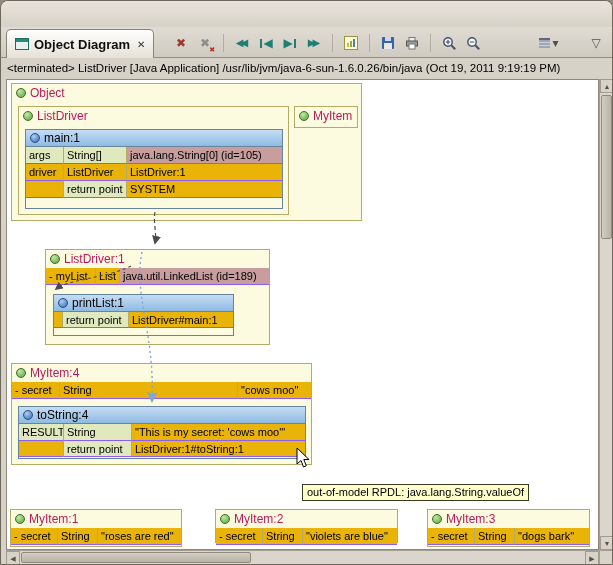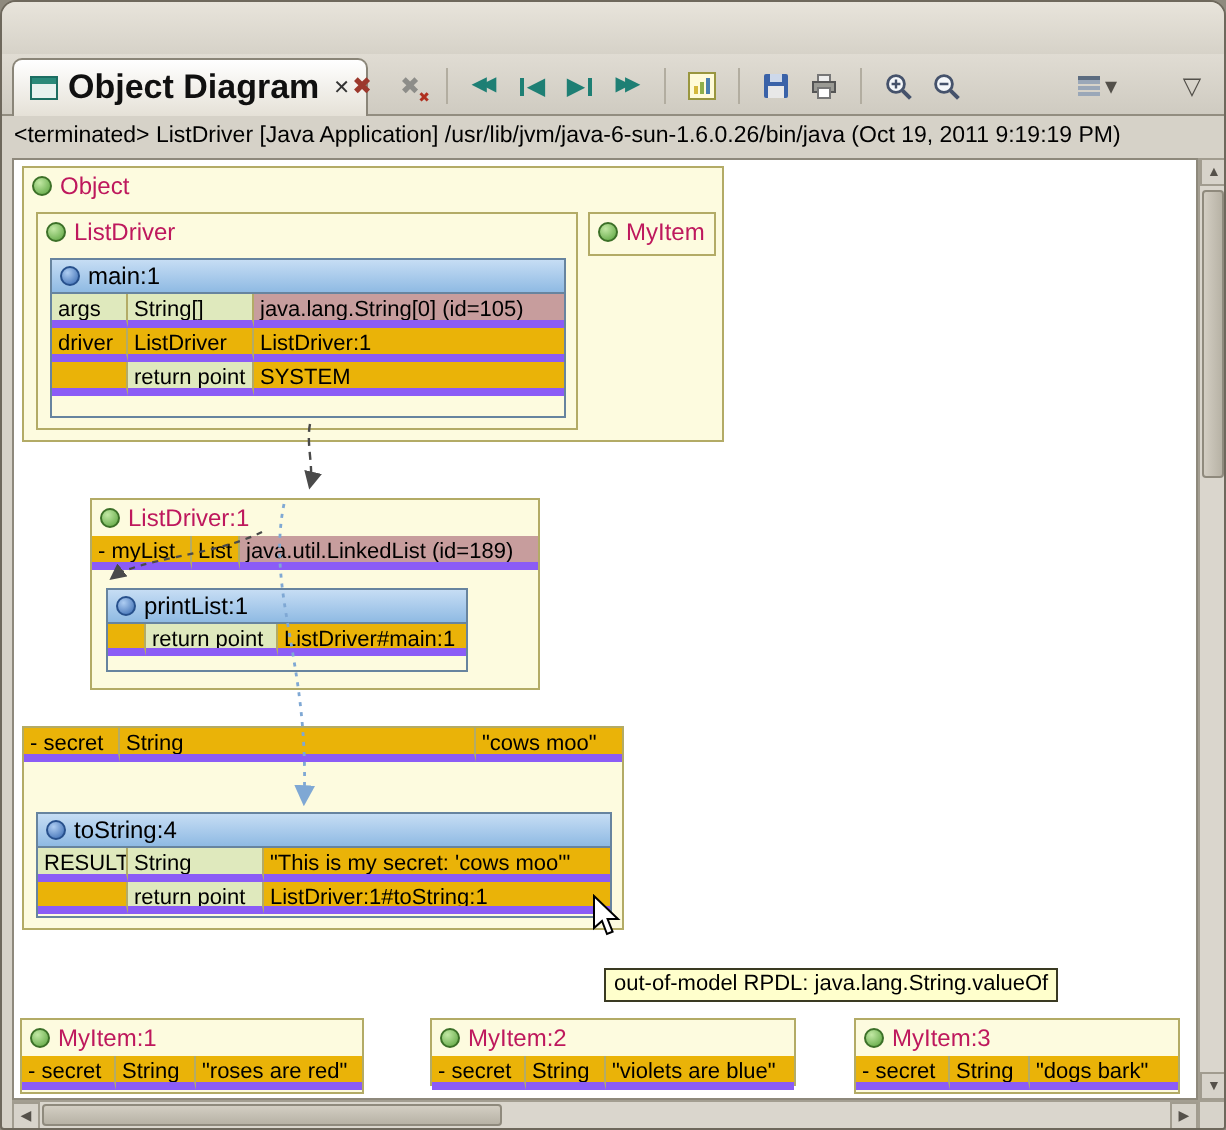--- a/index.html
+++ b/index.html
@@ -12,21 +12,21 @@
   
   .chrome-top{position:absolute;left:0;top:0;width:100%;height:26px;
               background:linear-gradient(#e8e4db,#d6d2c8)}
   .tabbar{position:absolute;left:0;top:26px;width:100%;height:31px;
           background:linear-gradient(#e0dcd3,#cfcbc1);border-bottom:1px solid #928d80}
   .tab{position:absolute;left:5px;bottom:-1px;height:29px;display:flex;align-items:center;gap:5px;
        padding:0 8px;background:linear-gradient(#ffffff,#e5e1d7);
        border:1px solid #8a8578;border-bottom:none;border-radius:5px 5px 0 0}
   .tab-icon{width:14px;height:12px;background:#e7f2ef;border:1px solid #1c6e62;position:relative;flex:none}
   .tab-icon::before{content:"";position:absolute;left:0;top:0;width:100%;height:3px;background:#2a8a7a}
-  .tab-label{font-size:17px;font-weight:bold;color:#101010;white-space:nowrap}
+  .tab-label{font-size:13px;font-weight:bold;color:#101010;white-space:nowrap}
   .tab-close{font-size:10px;color:#333;margin-left:2px;cursor:default}
 
   .toolbar{position:absolute;left:168px;top:2px;right:4px;height:28px;display:flex;align-items:center}
   .tbtn{width:24px;height:24px;border:1px solid transparent;background:transparent;position:relative;
         display:flex;align-items:center;justify-content:center;font-family:inherit;flex:none}
   .gl{font-size:12px;line-height:1}
   .red{color:#9c382c}.gray{color:#8d8d89}.teal{color:#1e7f74}.dark{color:#53504a}
   .tight{letter-spacing:-3px;font-size:10px;padding-right:3px}
   .vbar{width:2px;height:9px;background:#1e7f74;margin:0 1px;flex:none}
   .mini-x{position:absolute;right:1px;bottom:1px;font-size:7px;color:#b03020;line-height:1}
@@ -52,21 +52,21 @@
 
   
   .mbox{position:absolute;background:#fdfbdf;border:1px solid #67849f}
   .mhead{height:17px;display:flex;align-items:center;gap:4px;padding:0 4px;font-size:12px;color:#000;
          background:linear-gradient(#c6ddf4,#8fbae3);border-bottom:1px solid #67849f;white-space:nowrap}
   .micon{width:10px;height:10px;border-radius:50%;flex:none;
          background:radial-gradient(circle at 35% 30%,#aecdf2,#3668b0);border:1px solid #27508c}
 
   
   .trow{display:flex;height:17px}
-  .c{border-right:1px solid #b3ab66;border-bottom:4px solid #8b5cf6;padding:2px 15px 0 3px;
+  .c{border-right:1px solid #b3ab66;border-bottom:1px solid #8b5cf6;padding:2px 5px 0 3px;
      font-size:11px;line-height:13px;white-space:nowrap;overflow:hidden;flex:none;color:#000}
   .c.last{flex:1;border-right:none}
   .green{background:#dfe9bd}.cream{background:#eab308}.rose{background:#c79d9d}
   .strip{background:#fdfbdf}
 
   .tooltip{position:absolute;height:17px;background:#ffffcc;border:1px solid #3a3a22;
            font-size:11px;line-height:15px;padding:0 4px;white-space:nowrap;z-index:40}
 
   .edges{position:absolute;left:0;top:0;pointer-events:none;z-index:50}
   .cursor{position:absolute;pointer-events:none;z-index:60}
@@ -242,20 +242,24 @@
         <div class="trow" style="height:16px">
           <span class="c cream" style="width:7px"></span>
           <span class="c green" style="width:66px">return point</span>
           <span class="c cream last">ListDriver#main:1</span>
         </div>
         <div class="strip" style="height:5px"></div>
       </div>
     </div>
 
     <div class="obox" style="left:4px;top:283px;width:301px;height:102px">
+      <div class="ohead">
+        <span class="oicon"></span>
+        <span>MyItem:4</span>
+      </div>
       <div class="trow">
         <span class="c cream" style="width:48px">- secret</span>
         <span class="c cream" style="width:178px">String</span>
         <span class="c cream last">"cows moo"</span>
       </div>
 
       <div class="mbox" style="left:6px;top:42px;width:288px;height:53px">
         <div class="mhead">
           <span class="micon"></span>
           <span>toString:4</span>

